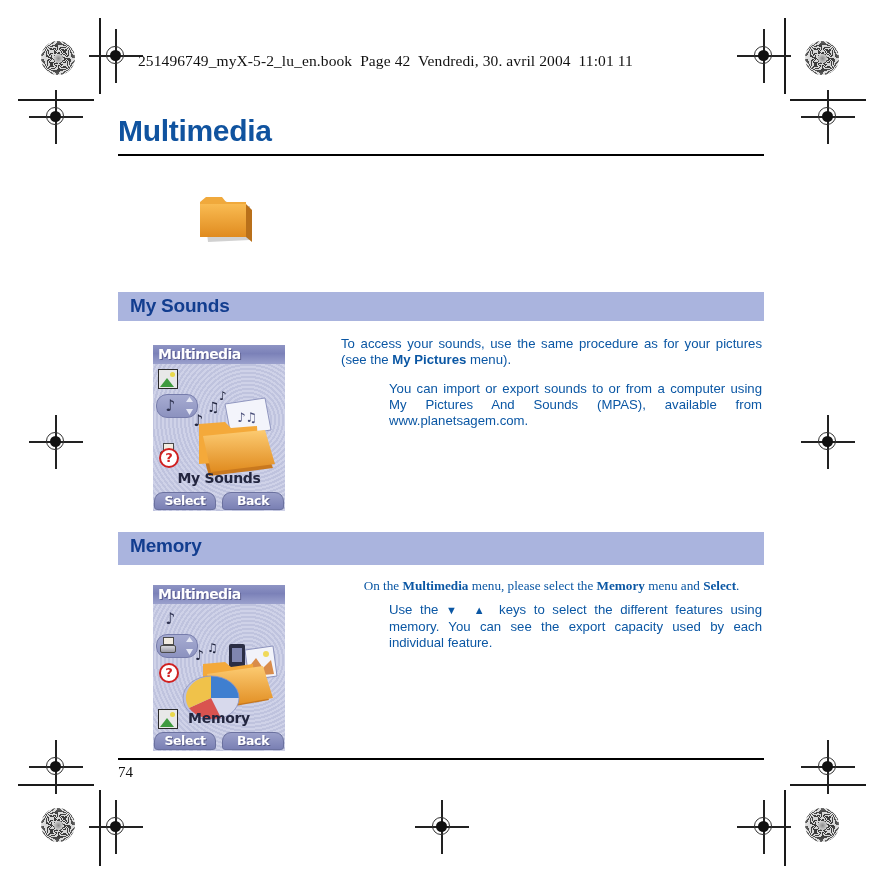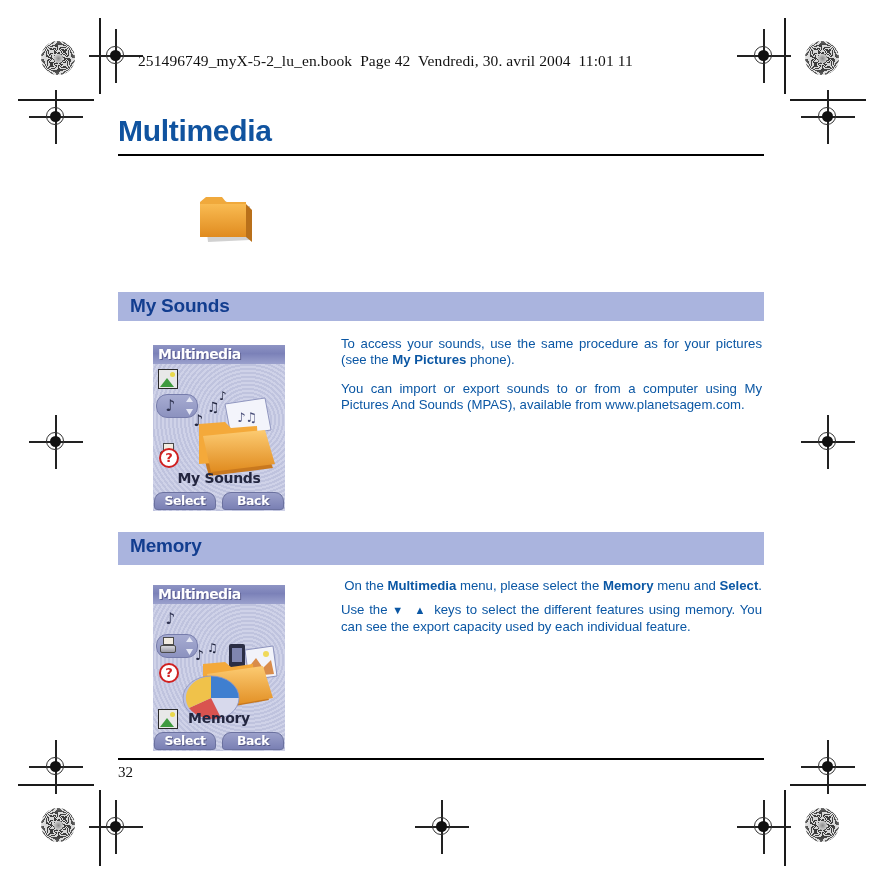--- a/index.html
+++ b/index.html
@@ -147,21 +147,21 @@
     left: 341px;
     width: 421px;
     color: #0b57a4;
     font-size: 13.2px;
     line-height: 16.3px;
     text-align: justify;
   }
   .body-col p {
     margin: 0 0 12px 0;
   }
-  .body-col p:last-child { margin-bottom: 0; }
+  .body-col p:last-child { margin-bottom: 0; margin-left: 48px; }
   .body-col b { font-weight: bold; }
   .arrow-keys {
     letter-spacing: 3px;
     font-size: 11px;
   }
 
   
   .phone {
     position: absolute;
     width: 132px;
@@ -499,21 +499,21 @@
       <div class="phone-label">My Sounds</div>
       <div class="softkeys">
         <div class="skey left">Select</div>
         <div class="skey right">Back</div>
       </div>
     </div>
   </div>
 
   <div class="body-col" style="top:336px;">
     <p>
-      <span>To access your sounds, use the same procedure as for your pictures (see the </span><b>My Pictures</b><span> phone).</span>
+      <span>To access your sounds, use the same procedure as for your pictures (see the </span><b>My Pictures</b><span> menu).</span>
     </p>
     <p>
       <span>You can import or export sounds to or from a computer using My Pictures And Sounds (MPAS), available from www.planetsagem.com.</span>
     </p>
   </div>
 
   <div class="sec-bar" style="top:532px;height:33px;">
     <div class="sec-name">Memory</div>
   </div>
 
@@ -573,24 +573,24 @@
 
       <div class="phone-label">Memory</div>
       <div class="softkeys">
         <div class="skey left">Select</div>
         <div class="skey right">Back</div>
       </div>
     </div>
   </div>
 
   <div class="body-col" style="top:578px;">
-    <p style="margin-bottom:8px;text-align:right;">
+    <p style="margin-bottom:8px;text-align:center;font-family:Liberation Serif, serif;">
       <span>On the </span><b>Multimedia</b><span> menu, please select the </span><b>Memory</b><span> menu and </span><b>Select</b><span>.</span>
     </p>
     <p>
       <span>Use the </span><span class="arrow-keys">▼ ▲</span><span> keys to select the different features using memory. You can see the export capacity used by each individual feature.</span>
     </p>
   </div>
 
   <div class="footer-rule"></div>
-  <div class="page-num">32</div>
+  <div class="page-num">74</div>
 
 </div>
 
 </body></html>

